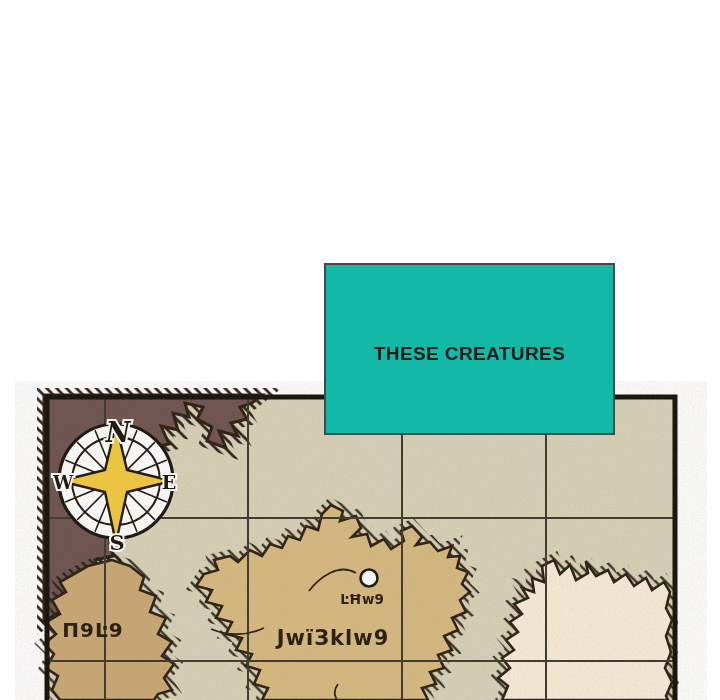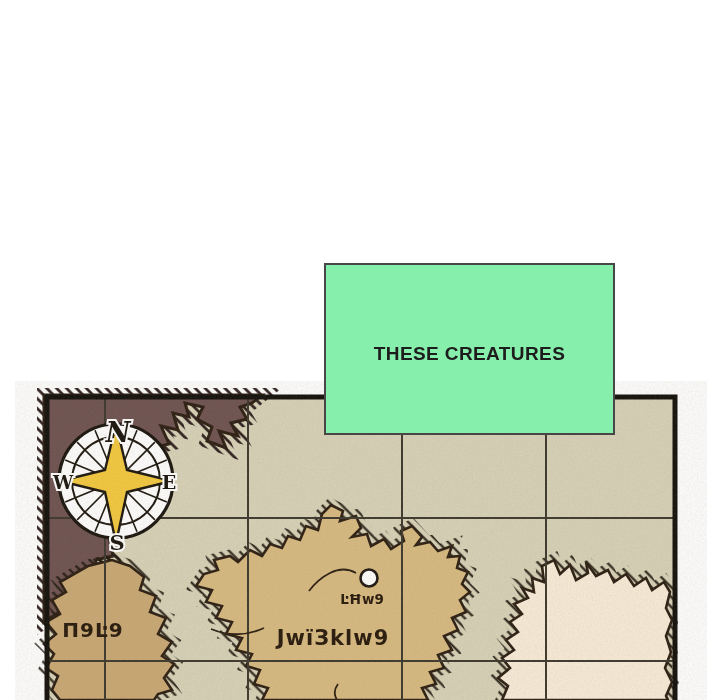--- a/index.html
+++ b/index.html
@@ -1,20 +1,20 @@
 <!DOCTYPE html>
 <html><head>
 <meta charset="utf-8">
 <style>
   html,body{margin:0;padding:0;background:#ffffff;}
   .panel{position:relative;width:720px;height:700px;background:#ffffff;overflow:hidden;
          font-family:"Liberation Sans","DejaVu Sans",sans-serif;}
   .map-svg{position:absolute;left:0;top:0;width:720px;height:700px;display:block;}
   .caption{position:absolute;left:324px;top:263px;width:291px;height:172px;
-           box-sizing:border-box;background:#86efac;border:2px solid #474747;
+           box-sizing:border-box;background:#14b8a6;border:2px solid #474747;
            display:flex;flex-direction:column;align-items:center;justify-content:center;
            padding-top:8px;z-index:5;}
   .caption .line{font-size:19px;line-height:31px;font-weight:600;letter-spacing:0.4px;
            color:#1d1d1d;text-align:center;white-space:nowrap;}
   text.map-label{font-family:"DejaVu Sans","Liberation Sans",sans-serif;font-weight:bold;}
   text.compass-letter{font-family:"DejaVu Serif","Liberation Serif",serif;font-weight:bold;
            paint-order:stroke;stroke:#ffffff;stroke-width:4px;}
 </style>
 </head>
 <body>

